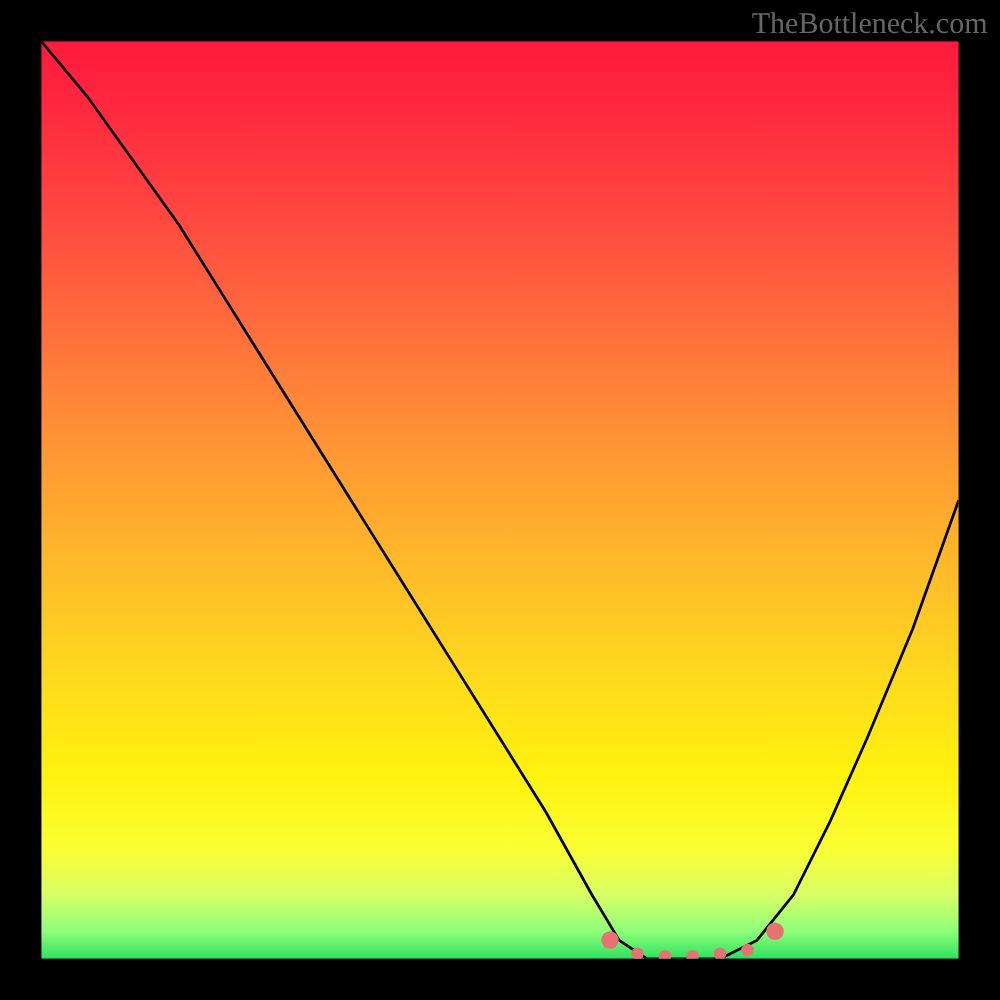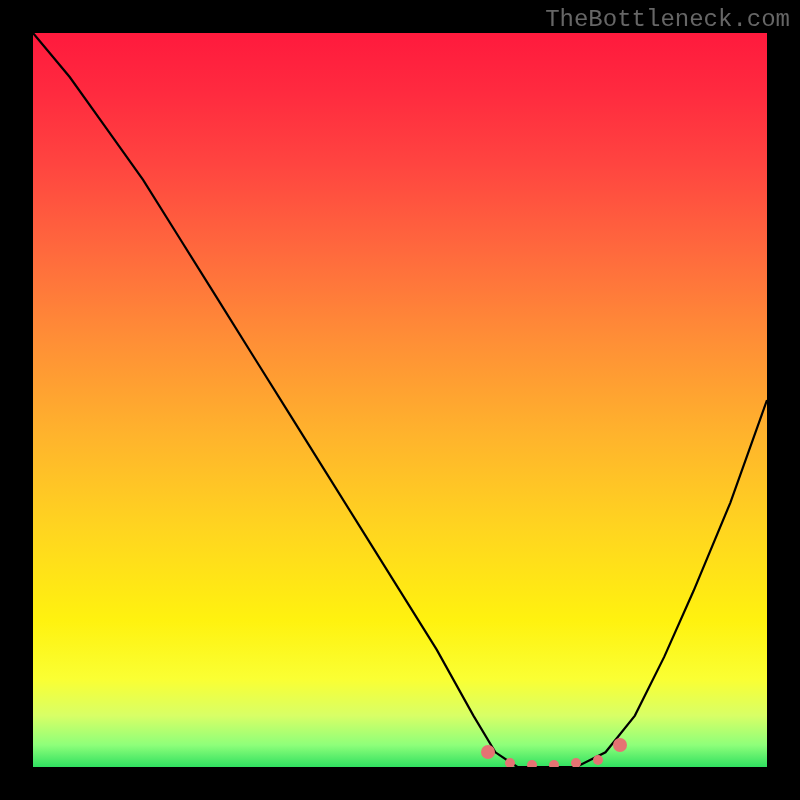--- a/index.html
+++ b/index.html
@@ -8,21 +8,21 @@
     position: relative;
     width: 800px;
     height: 800px;
     background: #000;
   }
   .watermark {
     position: absolute;
     top: 6px;
     right: 10px;
     color: #666;
-    font-family: Liberation Mono, monospace;
+    font-family: Liberation Serif, serif;
     font-size: 24px;
     font-weight: 500;
     z-index: 10;
   }
   .plot-area {
     position: absolute;
     left: 33px;
     top: 33px;
     width: 734px;
     height: 734px;

